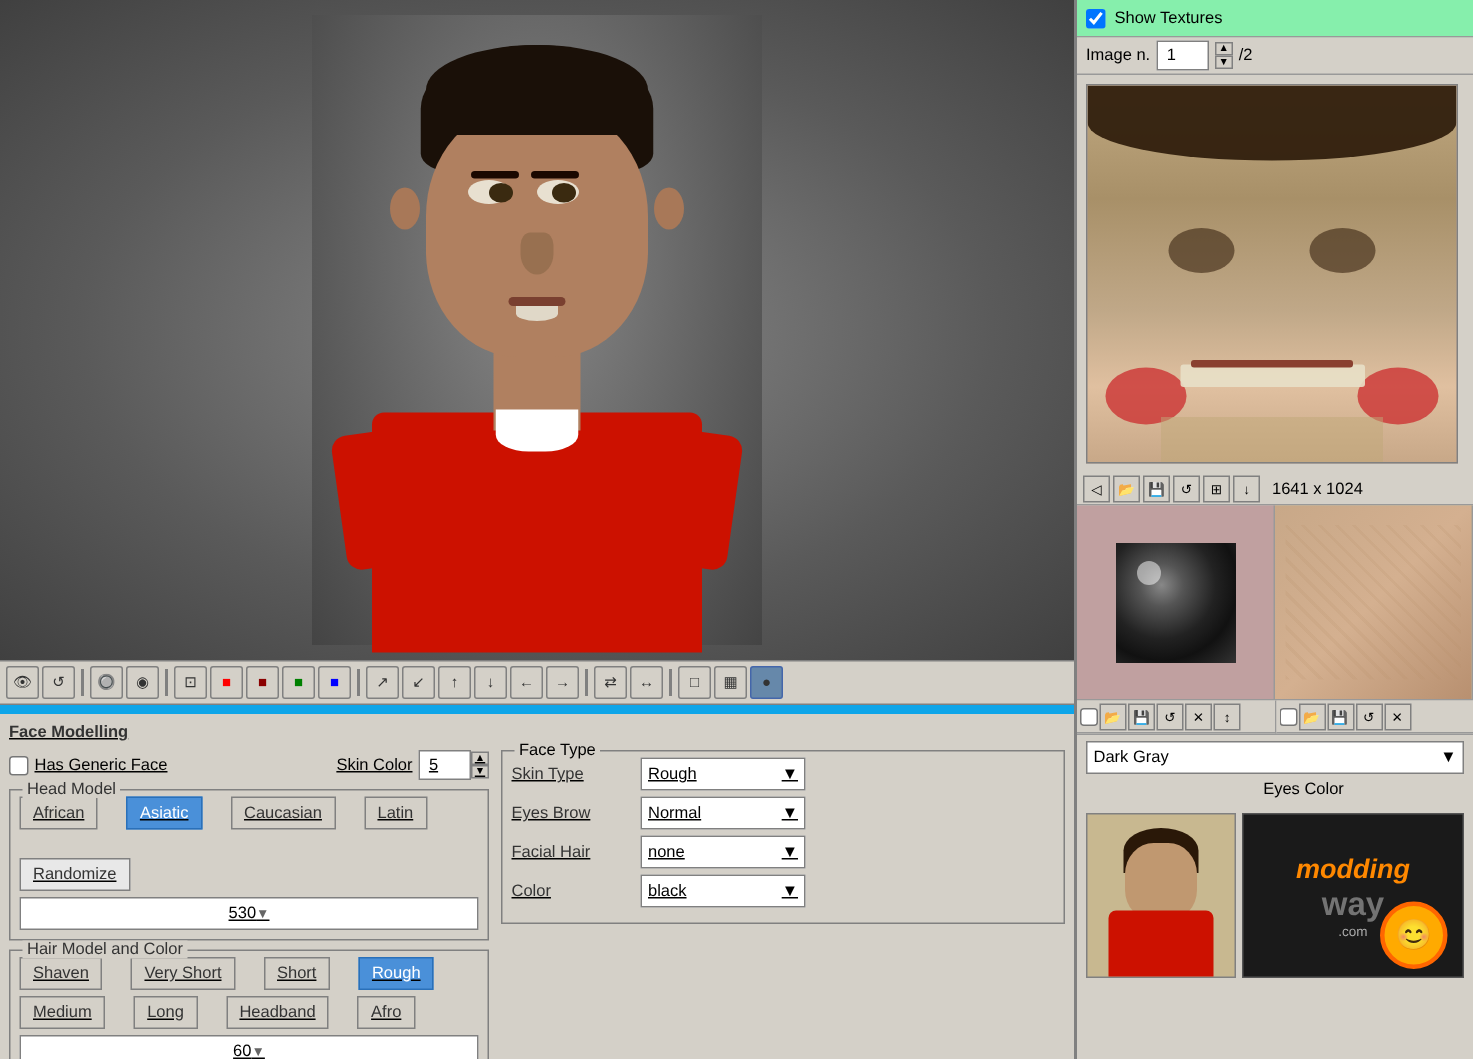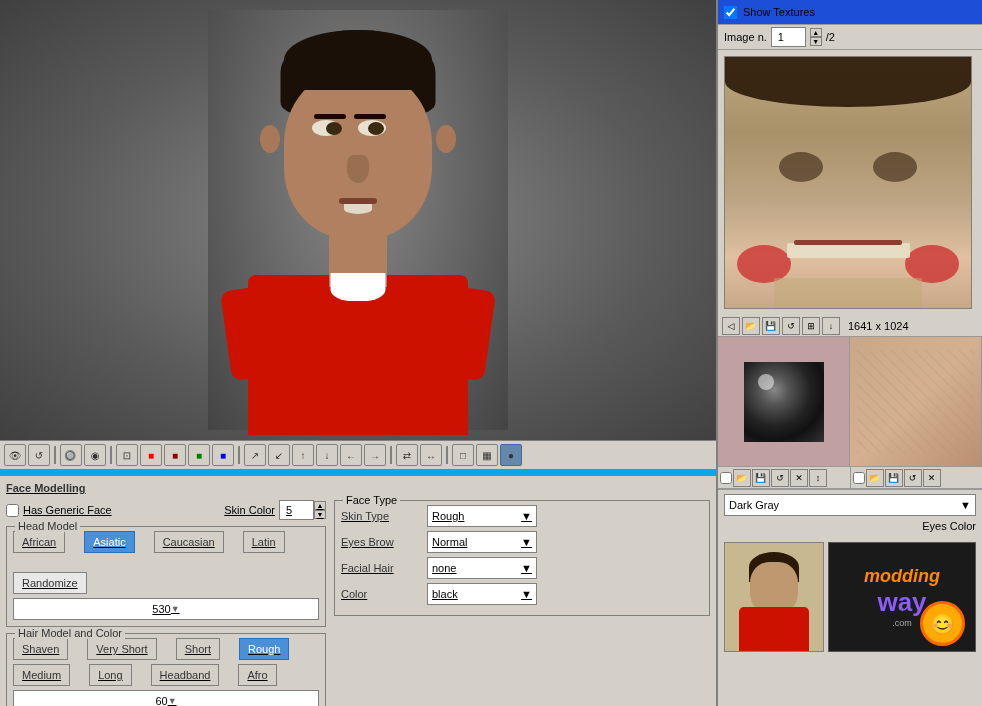--- a/index.html
+++ b/index.html
@@ -55,21 +55,21 @@
     .face-type-title { position: absolute; top: -7px; left: 8px; background: #d4d0c8; padding: 0 3px; font-size: 11px; }
 
     .face-row { display: flex; align-items: center; margin-bottom: 4px; gap: 6px; }
     .face-label { width: 80px; font-size: 11px; color: #333; }
     .face-dropdown { width: 110px; height: 22px; background: white; border: 1px solid #808080; padding: 0 4px; font-size: 11px; display: flex; align-items: center; justify-content: space-between; cursor: pointer; }
 
     
     .right-panel { width: 266px; height: 706px; background: #d4d0c8; border-left: 2px solid #808080; flex-shrink: 0; overflow: hidden; }
 
     
-    .textures-bar { height: 25px; background: #1d4ed8; border-bottom: 1px solid #999; display: flex; align-items: center; padding: 0 6px; gap: 6px; }
+    .textures-bar { height: 25px; background: #86efac; border-bottom: 1px solid #999; display: flex; align-items: center; padding: 0 6px; gap: 6px; }
     .textures-label { font-size: 11px; }
 
     
     .image-num-row { height: 25px; background: #d4d0c8; border-bottom: 1px solid #999; display: flex; align-items: center; padding: 0 6px; gap: 4px; font-size: 11px; }
 
     
     .face-texture { width: 248px; height: 253px; background: #b8a090; margin: 6px; border: 1px solid #808080; position: relative; display: flex; align-items: center; justify-content: center; overflow: hidden; }
 
     
     .texture-toolbar { height: 22px; background: #d4d0c8; display: flex; align-items: center; padding: 0 4px; gap: 2px; border-bottom: 1px solid #999; }
@@ -359,39 +359,39 @@
         <button class="tex-btn">✕</button>
       </div>
     </div>
 
     <div class="color-row">
       <div class="color-dropdown">
         <span>Dark Gray</span>
         <span>▼</span>
       </div>
     </div>
-    <div style="padding:0 6px 4px; text-align:right; font-size:11px;margin-left:38px;">
+    <div style="padding:0 6px 4px; text-align:center; font-size:11px;margin-left:38px;">
       <span>Eyes Color</span>
     </div>
 
     <div class="watermark-area">
 
       <div style="position:absolute; left:6px; top:6px; width:100px; height:110px; background:#c8b890; border:1px solid #808080; overflow:hidden; display:flex; align-items:center; justify-content:center;">
 
         <div style="position:relative; width:80px; height:100px;">
           <div style="position:absolute; top:5px; left:50%; transform:translateX(-50%); width:50px; height:30px; background:#2a1808; border-radius:50% 50% 0 0;"></div>
           <div style="position:absolute; top:15px; left:50%; transform:translateX(-50%); width:48px; height:52px; background:#c09870; border-radius:40%;"></div>
           <div style="position:absolute; top:60px; left:50%; transform:translateX(-50%); width:70px; height:50px; background:#cc1100; border-radius:5px 5px 0 0;"></div>
         </div>
       </div>
 
       <div style="position:absolute; right:6px; top:6px; width:148px; height:110px; background:#1a1a1a; border:1px solid #555; display:flex; align-items:center; justify-content:center; overflow:hidden;">
         <div style="text-align:center;">
           <div style="color:#ff8800; font-size:18px; font-weight:bold; font-style:italic;">modding</div>
-          <div style="color:#8b5cf6; font-size:26px; font-weight:bold;">way</div>
+          <div style="color:#737373; font-size:22px; font-weight:bold;">way</div>
           <div style="color:#aaaaaa; font-size:9px;">.com</div>
         </div>
 
         <div style="position:absolute; right:10px; bottom:5px; width:45px; height:45px; background:#ffaa00; border-radius:50%; border:3px solid #ff6600; display:flex; align-items:center; justify-content:center; font-size:20px;">😊</div>
       </div>
     </div>
 
   </div>
 </div>
 

